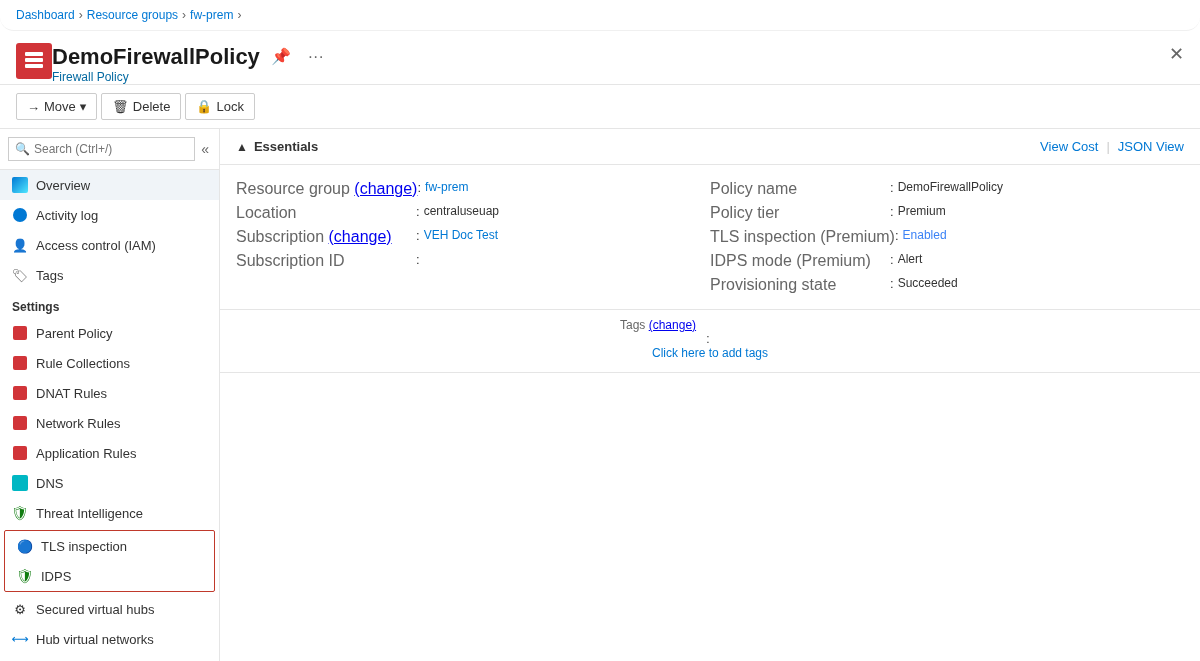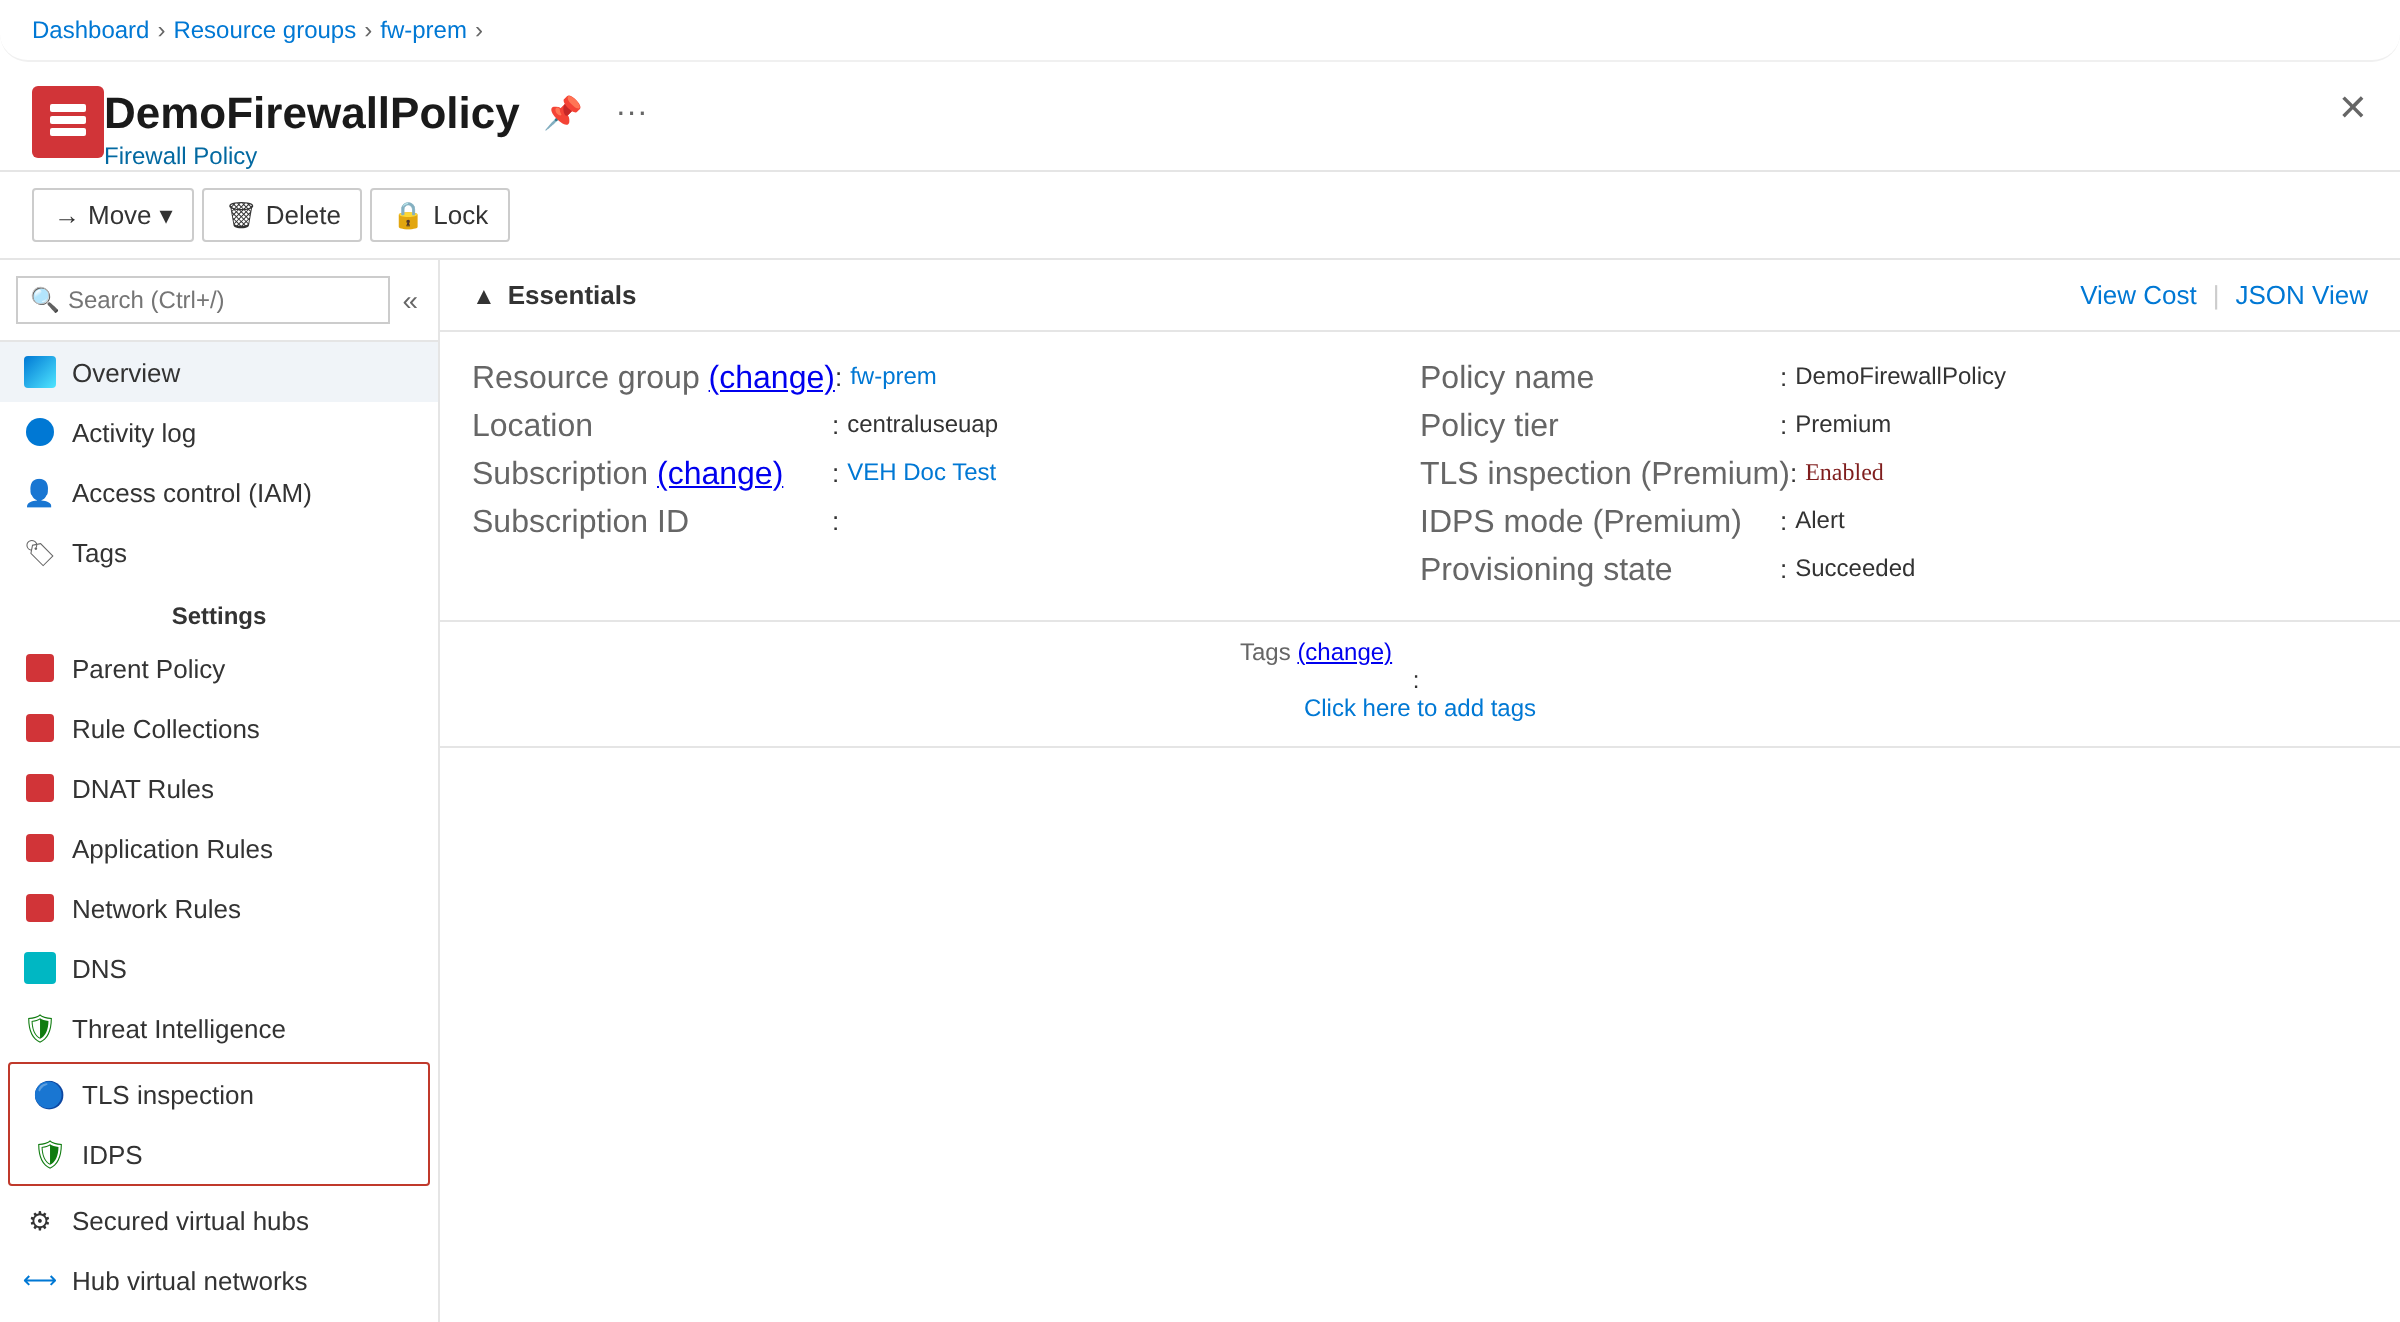--- a/index.html
+++ b/index.html
@@ -28,37 +28,37 @@
     
     .main-content { display: flex; flex: 1; overflow: hidden; }
 
     
     .sidebar { width: 220px; flex-shrink: 0; border-right: 1px solid #e5e5e5; overflow-y: auto; background: #fff; }
     .collapse-btn { background: none; border: none; cursor: pointer; color: #666; font-size: 14px; padding: 2px; }
 
     .nav-item { display: flex; align-items: center; padding: 7px 12px; cursor: pointer; gap: 8px; font-size: 13px; color: #333; }
     .nav-item.active { background: #f0f4f8; }
     .nav-icon { width: 16px; height: 16px; flex-shrink: 0; display: flex; align-items: center; justify-content: center; }
-    .section-label { padding: 10px 12px 4px 12px; font-size: 12px; font-weight: 600; color: #333; text-align: center; }
+    .section-label { padding: 10px 12px 4px 12px; font-size: 12px; font-weight: 600; color: #333; }
 
     
     .content-area { flex: 1; overflow-y: auto; padding: 0; }
 
     
     .essentials-header { display: flex; align-items: center; justify-content: space-between; padding: 10px 16px; border-bottom: 1px solid #e5e5e5; }
     .essentials-title { display: flex; align-items: center; gap: 6px; font-size: 13px; font-weight: 600; }
     .essentials-actions { display: flex; gap: 8px; }
     .view-btn { background: none; border: none; cursor: pointer; color: #0078d4; font-size: 13px; }
 
     .essentials-grid { display: grid; grid-template-columns: 1fr 1fr; padding: 12px 16px; gap: 8px 0; border-bottom: 1px solid #e5e5e5; }
     .essentials-row { display: flex; align-items: flex-start; padding: 3px 0; }
     .essentials-label { color: #666; font-size: 16px; min-width: 180px; flex-shrink: 0; }
     .essentials-value { font-size: 12px; color: #333; }
     .essentials-value a { color: #0078d4; text-decoration: none; }
-    .essentials-value.green { color: #7f1d1d; font-family: Liberation Serif, serif; }
+    .essentials-value.green { color: #3b82f6; }
     .essentials-colon { margin-right: 4px; color: #333; }
 
     .tags-row { padding: 8px 16px 12px 16px; display: flex; align-items: center; border-bottom: 1px solid #e5e5e5; flex-direction: column; }
     .tags-label { color: #666; font-size: 12px; min-width: 180px; }
 
     
     .fw-icon { width: 36px; height: 36px; position: relative; }
     .fw-icon-inner { width: 36px; height: 36px; background: #d13438; display: flex; align-items: center; justify-content: center; border-radius: 3px; }
     .red-square-sm { width: 14px; height: 14px; background: #d13438; border-radius: 2px; }
   </style>
@@ -166,27 +166,27 @@
       <div class="nav-item">
         <div class="nav-icon">
             <div class="red-square-sm"></div>
           </div>
         <span>DNAT Rules</span>
       </div>
       <div class="nav-item">
         <div class="nav-icon">
             <div class="red-square-sm"></div>
           </div>
+        <span>Network Rules</span>
+      </div>
+      <div class="nav-item">
+        <div class="nav-icon">
+            <div class="red-square-sm"></div>
+          </div>
         <span>Application Rules</span>
-      </div>
-      <div class="nav-item">
-        <div class="nav-icon">
-            <div class="red-square-sm"></div>
-          </div>
-        <span>Network Rules</span>
       </div>
       <div class="nav-item">
         <div class="nav-icon">
           <div style="width:16px;height:16px;background:#00b7c3;border-radius:2px;"></div>
         </div>
         <span>DNS</span>
       </div>
       <div class="nav-item">
         <div class="nav-icon">
           <span style="color:#107c10;font-size:14px;">🛡</span>

